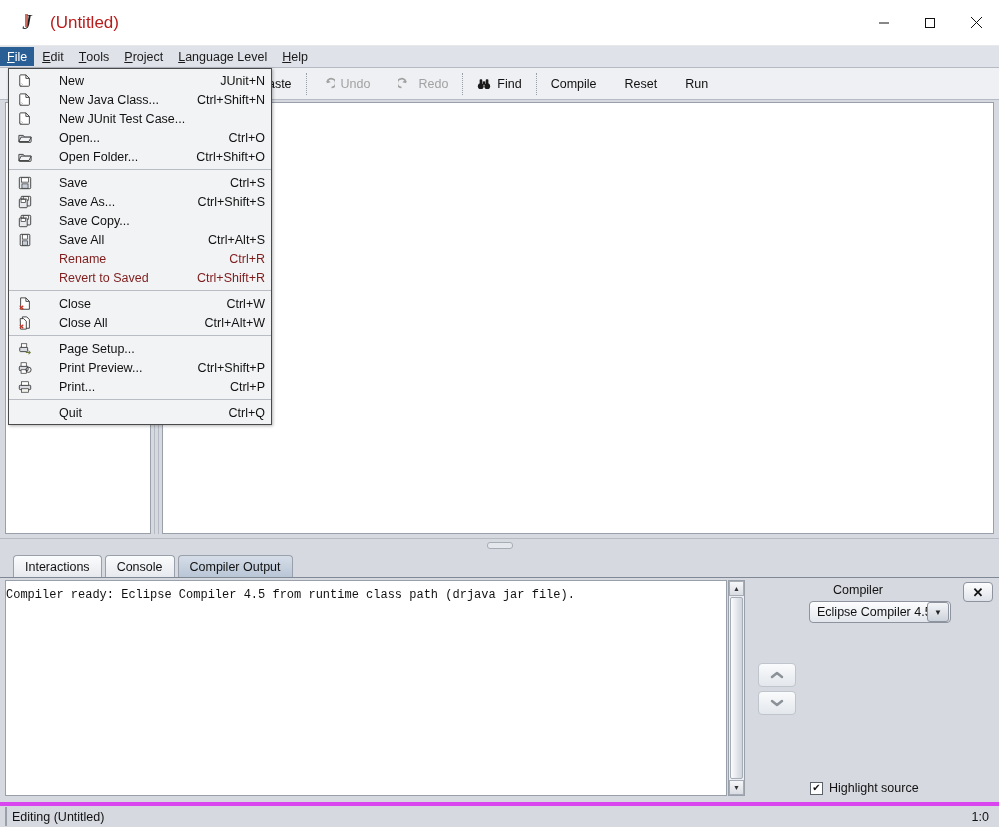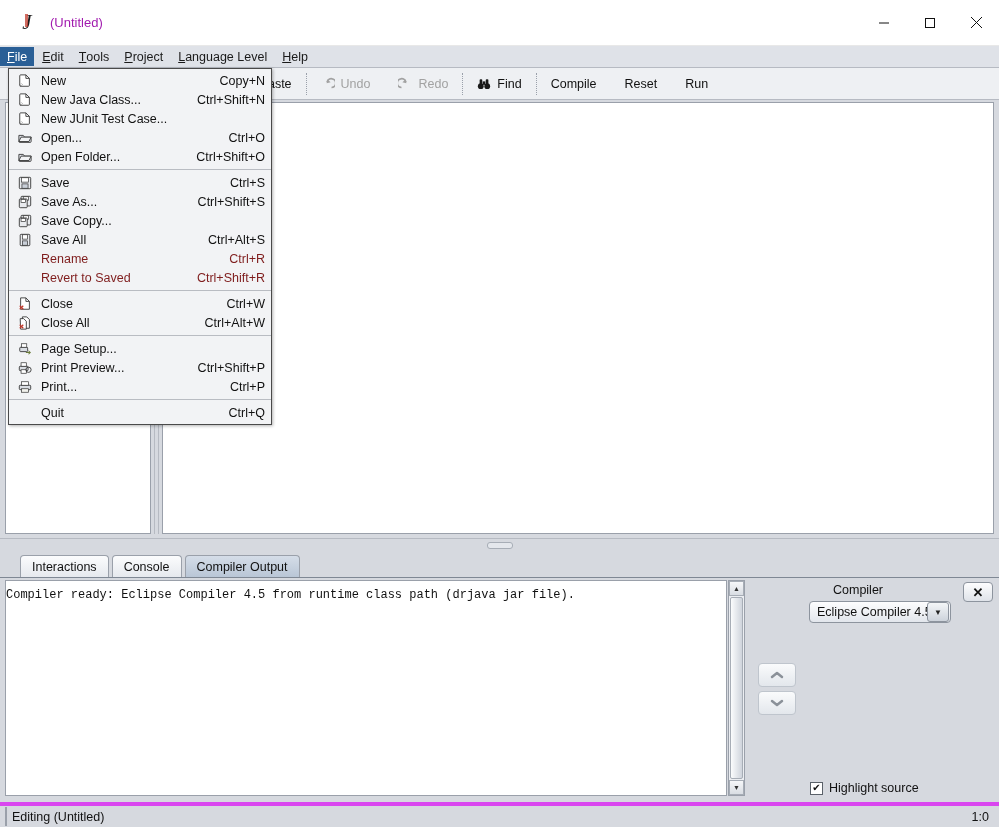--- a/index.html
+++ b/index.html
@@ -24,21 +24,21 @@
     display: flex; align-items: center; justify-content: center;
     font-family: "Liberation Serif", serif;
     font-size: 21px; font-style: italic; color: #1a1a1a;
     position: relative;
   }
   .title-icon::after {
     content: ""; position: absolute; left: 11px; top: 4px;
     width: 3px; height: 13px; background: #c0392b; opacity: .75;
   }
   .title-text {
-    margin-left: 10px; font-size: 13px; color: #a21caf;
+    margin-left: 10px; font-size: 17px; color: #b91c1c;
   }
   .win-btns { margin-left: auto; display: flex; height: 46px; }
   .win-btn {
     width: 46px; height: 46px; display: flex;
     align-items: center; justify-content: center;
     color: #111;
   }
   .win-btn svg { display: block; }
 
   
@@ -107,21 +107,21 @@
     background: #d6d9df; border-top: 1px solid #b6bac2;
   }
   .h-grip {
     position: absolute; left: 487px; top: 3px; width: 26px; height: 7px;
     border: 1px solid #a7adb6; border-radius: 3px; background: #e4e7ec;
   }
 
   
   .tabbar {
     position: absolute; left: 0; top: 552px; width: 999px; height: 26px;
-    display: flex; align-items: flex-end; padding-left: 20px;
+    display: flex; align-items: flex-end; padding-left: 13px;
     border-bottom: 1px solid #7f8894;
     background: #d6d9df;
   }
   .tab {
     height: 22px; padding: 0 11px; display: flex; align-items: center;
     font-size: 12.5px; color: #111;
     background: linear-gradient(#fbfcfd, #e6e9ee);
     border: 1px solid #9aa0aa; border-bottom: none;
     border-radius: 4px 4px 0 0; margin-right: 3px;
   }
@@ -239,21 +239,21 @@
   }
   .dd-item {
     height: 19px; display: flex; align-items: center;
     font-size: 12.5px; color: #111; padding: 0 6px;
   }
   .dd-item.disabled { color: #7f1d1d; }
   .dd-ico {
     width: 20px; height: 16px; display: flex;
     align-items: center; justify-content: center; flex: 0 0 20px;
   }
-  .dd-label { flex: 1; padding-left: 6px; white-space: nowrap; }
+  .dd-label { flex: 1; padding-left: 6px; white-space: nowrap; margin-left: 18px; }
   .dd-accel { color: inherit; white-space: nowrap; padding-left: 14px; }
   .dd-sep { height: 1px; background: #b9bcc2; margin: 3px 0; }
 </style>
 </head>
 <body>
 
 <div id="app">
 
   <div class="titlebar">
     <div class="title-icon">J</div>
@@ -443,21 +443,21 @@
   <div class="dropdown" id="dropdown">
       <div class="dd-item">
         <span class="dd-ico">
           <svg width="14" height="14" viewBox="0 0 16 16">
             <path d="M3 1h6l4 4v8a1 1 0 0 1-1 1H3a1 1 0 0 1-1-1V2a1 1 0 0 1 1-1z" fill="#fff" stroke="#333" stroke-width="1"></path>
             <path d="M9 1v4h4" fill="none" stroke="#333" stroke-width="1"></path>
             <path d="M2 12l1.5 1.5M4 11l1 1M2.5 14.5l1-1" stroke="#555" stroke-width=".9"></path>
           </svg>
         </span>
         <span class="dd-label">New</span>
-        <span class="dd-accel">Copy+N</span>
+        <span class="dd-accel">JUnit+N</span>
       </div>
       <div class="dd-item">
         <span class="dd-ico">
           <svg width="14" height="14" viewBox="0 0 16 16">
             <path d="M3 1h6l4 4v8a1 1 0 0 1-1 1H3a1 1 0 0 1-1-1V2a1 1 0 0 1 1-1z" fill="#fff" stroke="#333" stroke-width="1"></path>
             <path d="M9 1v4h4" fill="none" stroke="#333" stroke-width="1"></path>
             <path d="M2 12l1.5 1.5M4 11l1 1M2.5 14.5l1-1" stroke="#555" stroke-width=".9"></path>
           </svg>
         </span>
         <span class="dd-label">New Java Class...</span>

